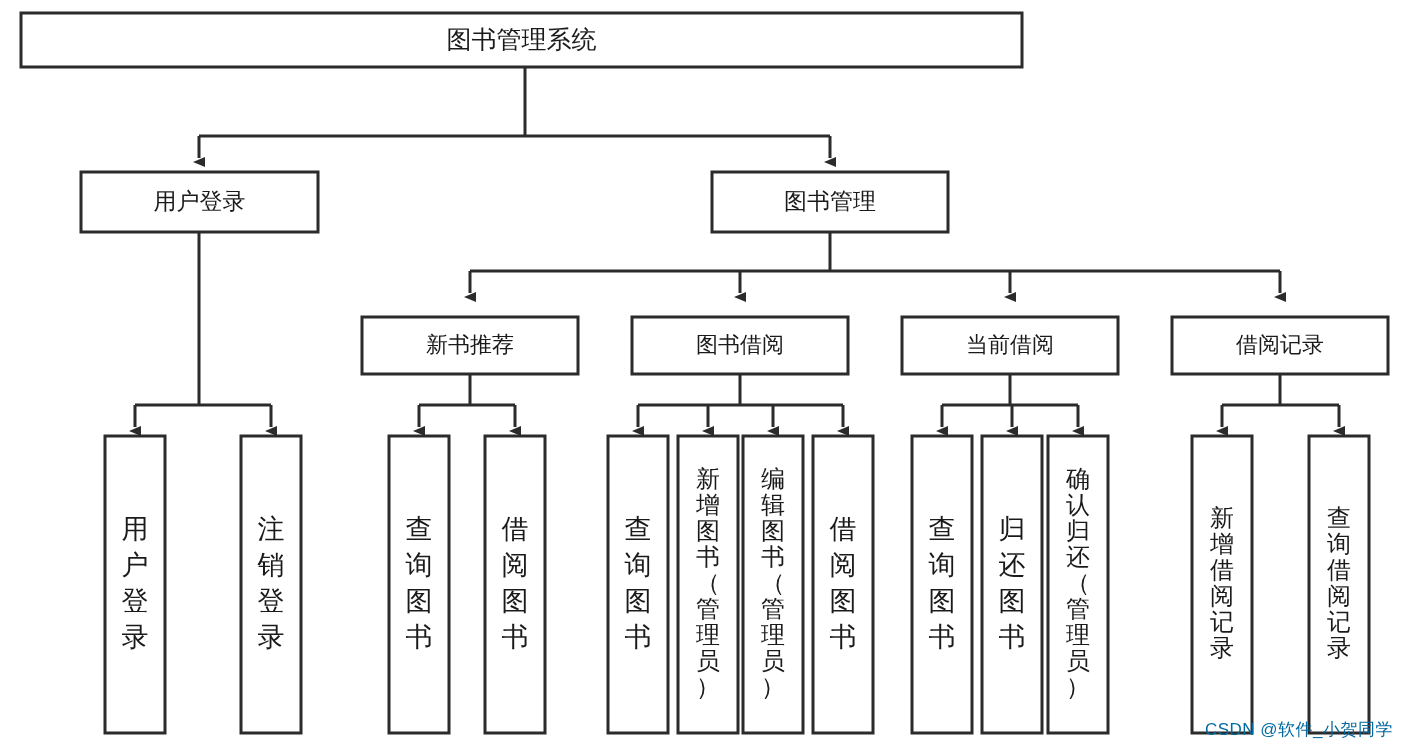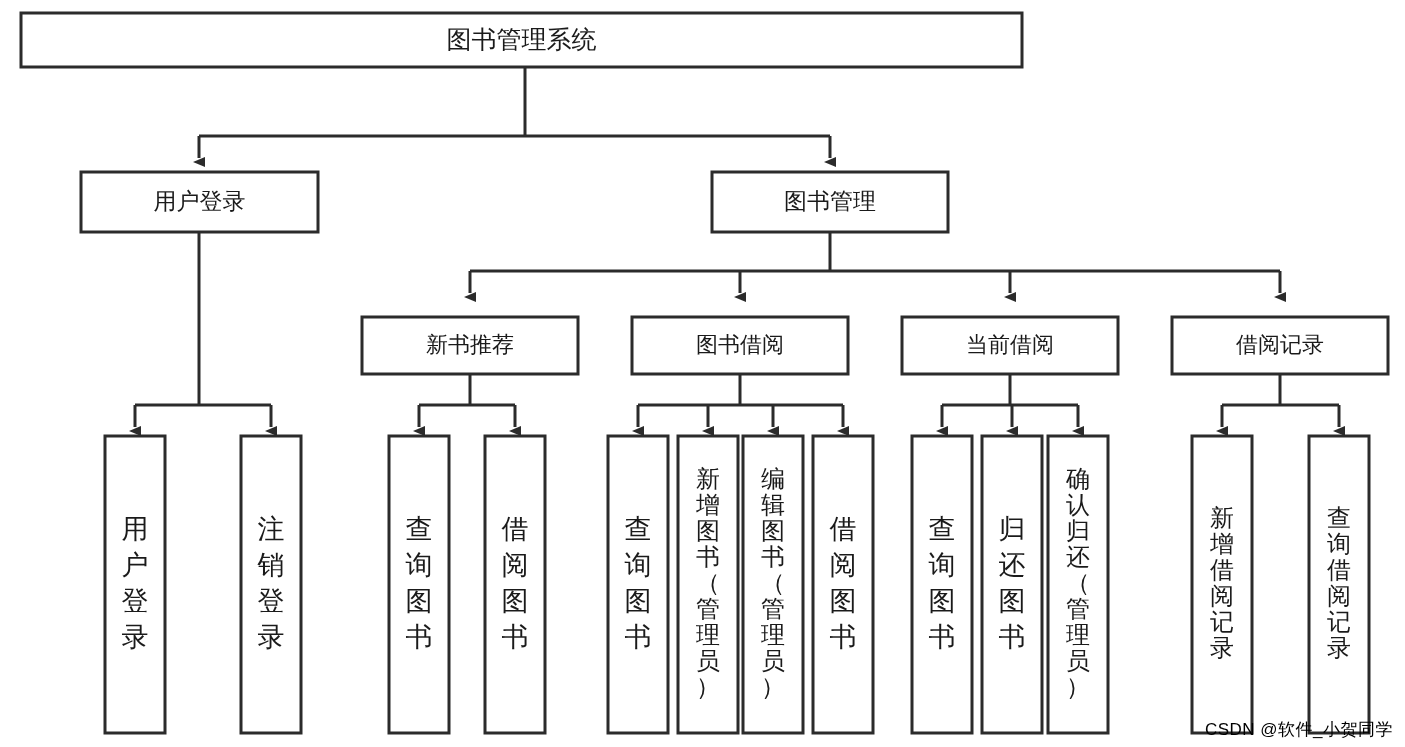--- a/index.html
+++ b/index.html
@@ -19,21 +19,21 @@
   }
   .node-label.lv1{font-size:25px;}
   .node-label.lv2{font-size:23px;}
   .node-label.lv3{font-size:22px;}
   .conn{stroke:#2b2b2b;stroke-width:3;fill:none;}
   .watermark{
     position:absolute;
     right:12px;bottom:6px;
     font-family:"Liberation Sans","DejaVu Sans",sans-serif;
     font-size:17px;
-    color:#000000;
+    color:#0369a1;
     white-space:nowrap;
     letter-spacing:0.5px;
   }
 </style>
 </head>
 <body>
 
 <div id="diagram-root">
   <svg id="flow" viewBox="0 0 1405 747">
     <defs>

